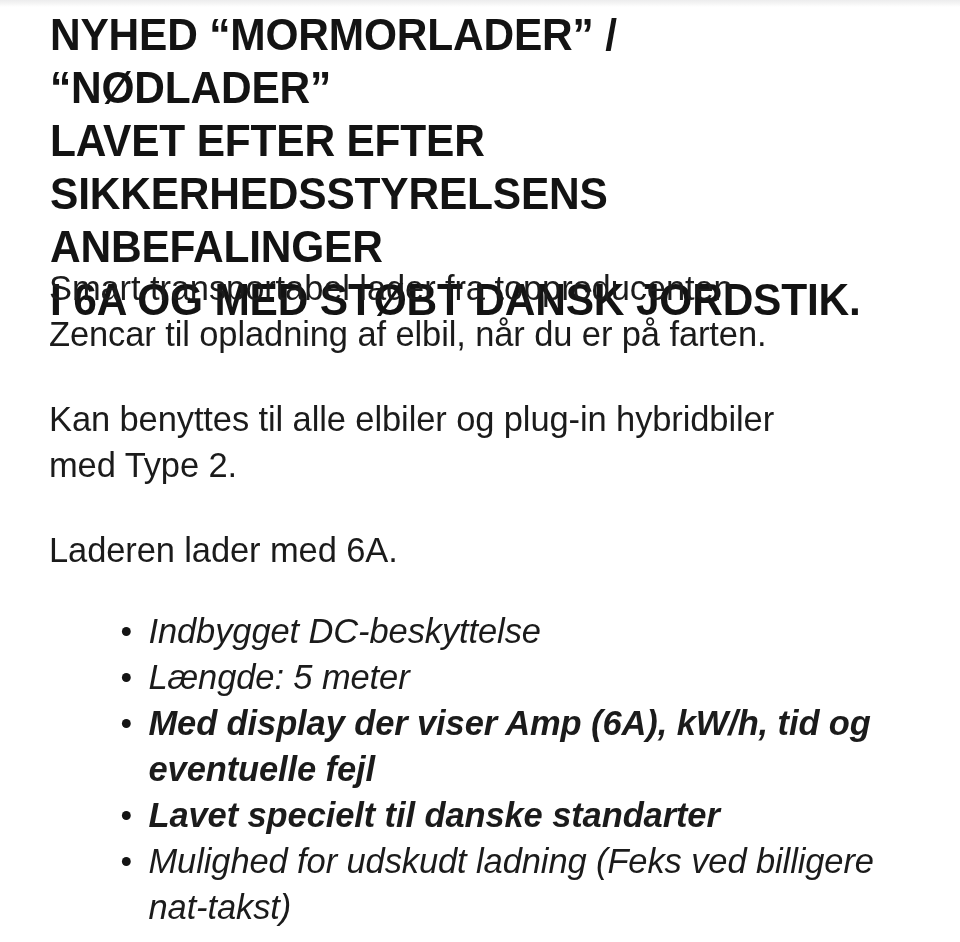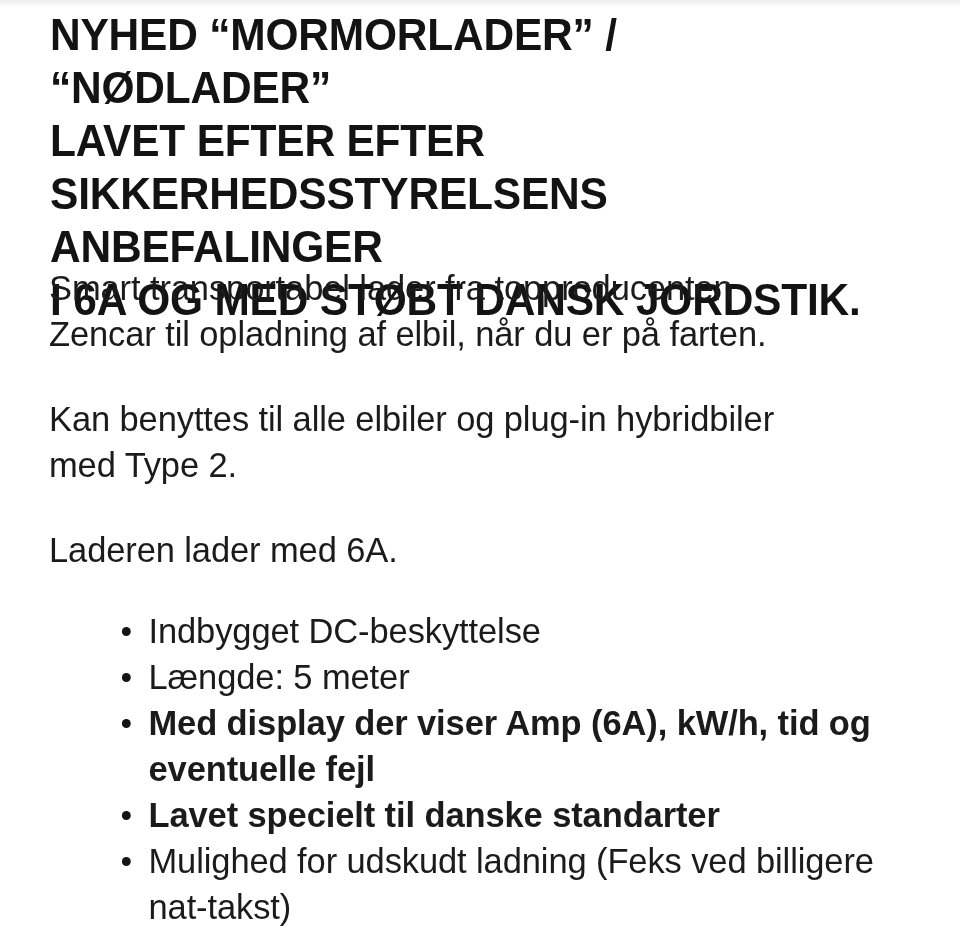--- a/index.html
+++ b/index.html
@@ -78,20 +78,21 @@
 
   
   .feature-list {
     position: absolute;
     left: 0;
     top: 608px;
     margin: 0;
     padding: 0;
     list-style: none;
     width: 880px;
+    font-style: italic;
   }
   .feature-item {
     position: relative;
     padding-left: 101px;
     margin: 0;
     font-size: 35px;
     line-height: 46px;
     color: #1b1b1b;
     letter-spacing: -0.1px;
     transform: scaleX(0.985);

